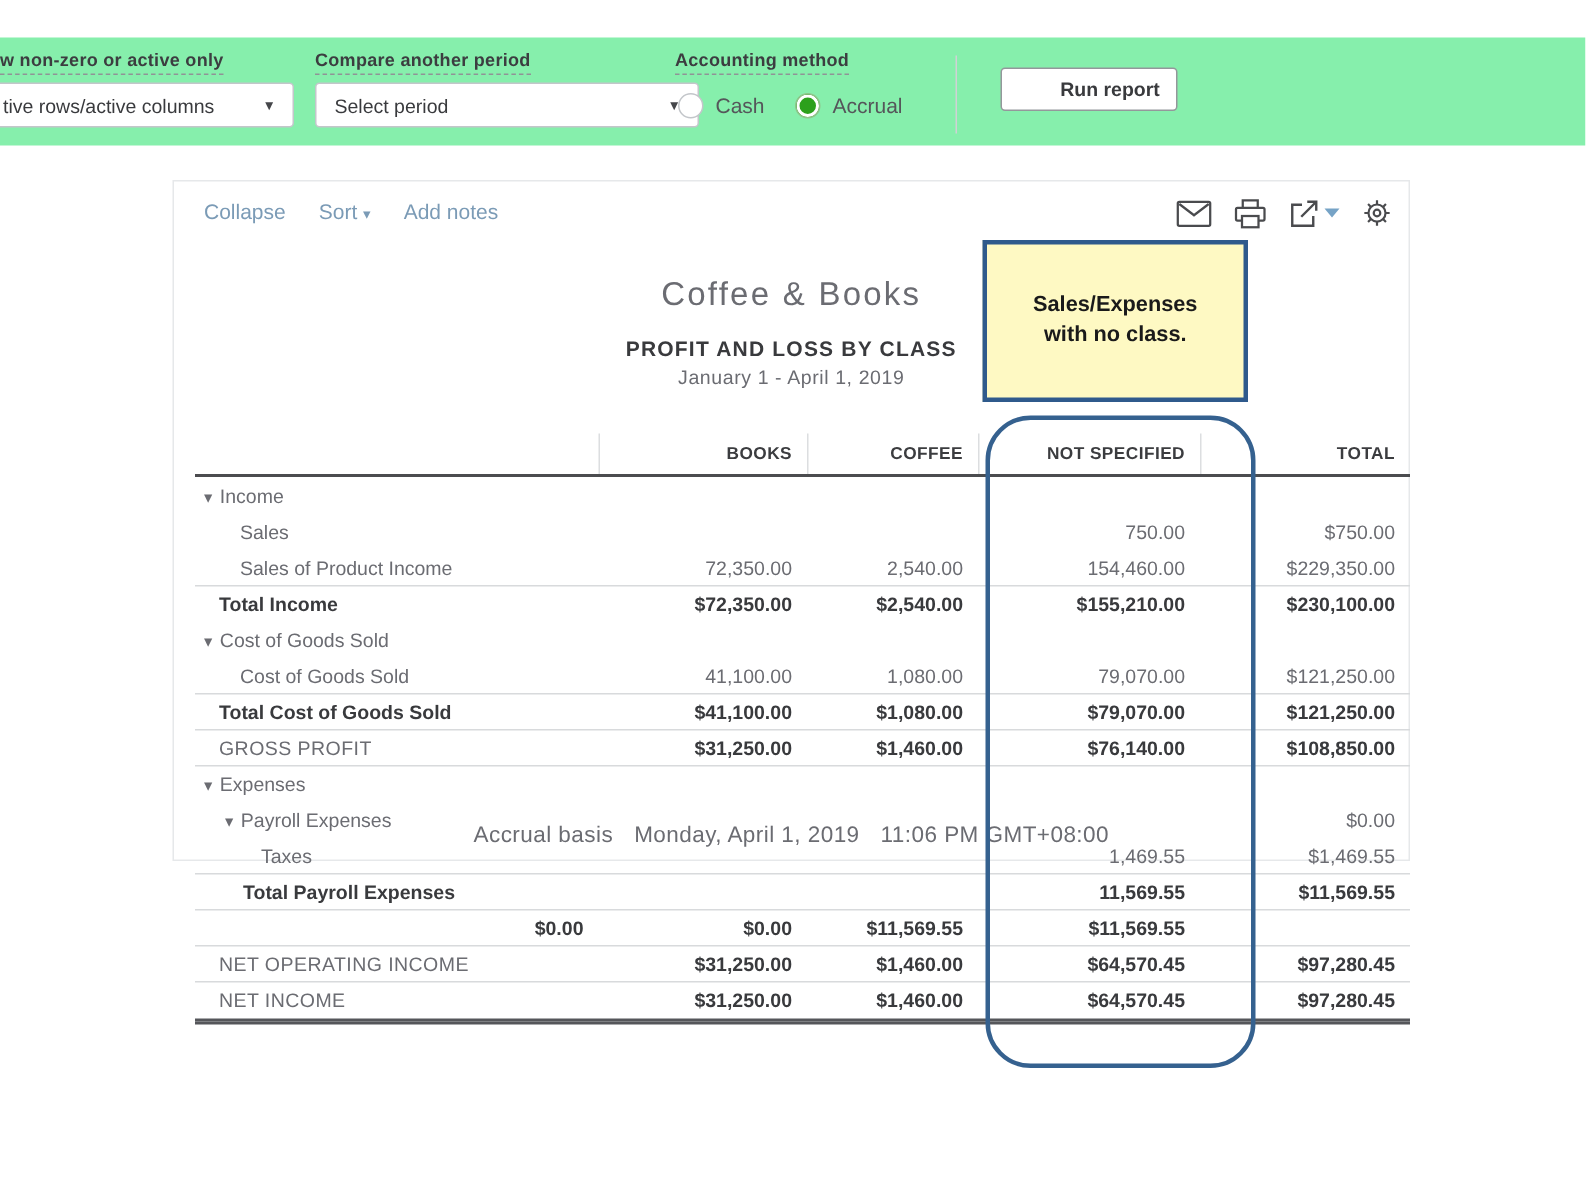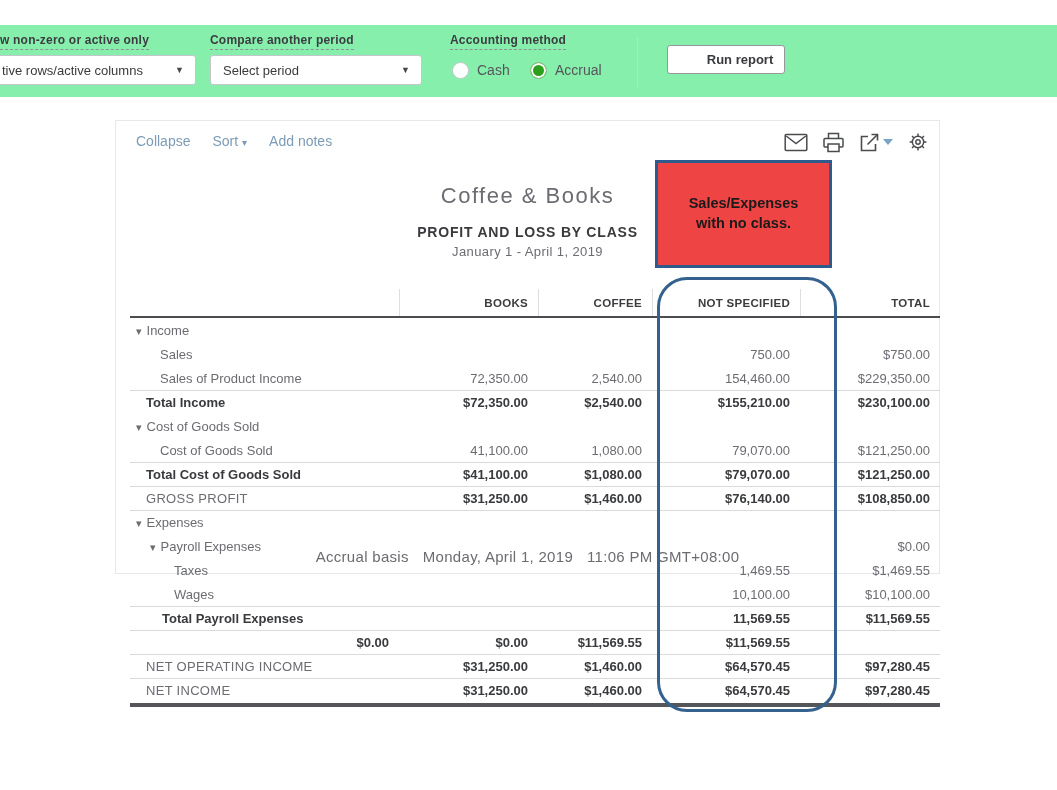--- a/index.html
+++ b/index.html
@@ -55,38 +55,38 @@
   .row.summary .cell { font-weight:bold; color:#393a3d; }
   .row.summary .label-cell { font-weight:normal; color:#6b6c72; letter-spacing:0.3px; }
   .row .tri { color:#6b6c72; font-size:11px; margin-right:5px; cursor:pointer; }
   .dbl-line { height:3px; border-top:2px solid #55565a; border-bottom:2px solid #55565a; margin-top:1px; }
 
   .rpt-footer { position:absolute; left:0; bottom:8px; width:100%; display:flex;
     justify-content:center; gap:14px; font-size:15px; color:#6b6c72; letter-spacing:0.3px; }
 
   
   .annotation-box { position:absolute; left:655px; top:160px; width:177px; height:108px;
-    background:#ef4444; border:3px solid #2f5a8c; display:flex; align-items:center;
+    background:#fef9c3; border:3px solid #2f5a8c; display:flex; align-items:center;
     justify-content:center; text-align:center; font-size:14.5px; font-weight:bold; color:#1a1a1a;
     padding:0 18px; line-height:1.35; z-index:5; }
   .highlight-rect { position:absolute; left:657px; top:277px; width:180px; height:435px;
     border:3px solid #35618f; border-radius:30px; z-index:4; pointer-events:none; }
 </style>
 </head>
 <body>
 
 <div class="top-band">
   <span class="tb-label" style="left:0; top:8px;">w non-zero or active only</span>
   <div class="select" style="left:-40px; top:30px; width:236px;">
     <span style="padding-left:41px;">tive rows/active columns</span>
     <span class="caret">▼</span>
   </div>
 
   <span class="tb-label" style="left:210px; top:8px;">Compare another period</span>
-  <div class="select" style="left:210px; top:30px; width:212px;">
+  <div class="select" style="left:210px; top:30px; width:256px;">
     <span style="padding-left:12px;">Select period</span>
     <span class="caret">▼</span>
   </div>
 
   <span class="tb-label" style="left:450px; top:8px;">Accounting method</span>
   <div class="radio-row" style="left:452px; top:37px;">
     <span class="radio"></span>
     <span>Cash</span>
   </div>
   <div class="radio-row" style="left:530px; top:37px;">
@@ -231,27 +231,20 @@
           <div class="cell num"></div>
           <div class="cell num">$0.00</div>
         </div>
         <div class="row item">
           <div class="cell label-cell" style="padding-left: 44px;">Taxes</div>
           <div class="cell num"></div>
           <div class="cell num"></div>
           <div class="cell num">1,469.55</div>
           <div class="cell num">$1,469.55</div>
         </div>
-        <div class="row item">
-          <div class="cell label-cell" style="padding-left: 44px;">Wages</div>
-          <div class="cell num"></div>
-          <div class="cell num"></div>
-          <div class="cell num">10,100.00</div>
-          <div class="cell num">$10,100.00</div>
-        </div>
         <div class="row total border-top">
           <div class="cell label-cell" style="padding-left: 32px;">Total Payroll Expenses</div>
           <div class="cell num"></div>
           <div class="cell num"></div>
           <div class="cell num">11,569.55</div>
           <div class="cell num">$11,569.55</div>
         </div>
         <div class="row total border-top">
           <div class="cell num">$0.00</div>
           <div class="cell num">$0.00</div>

